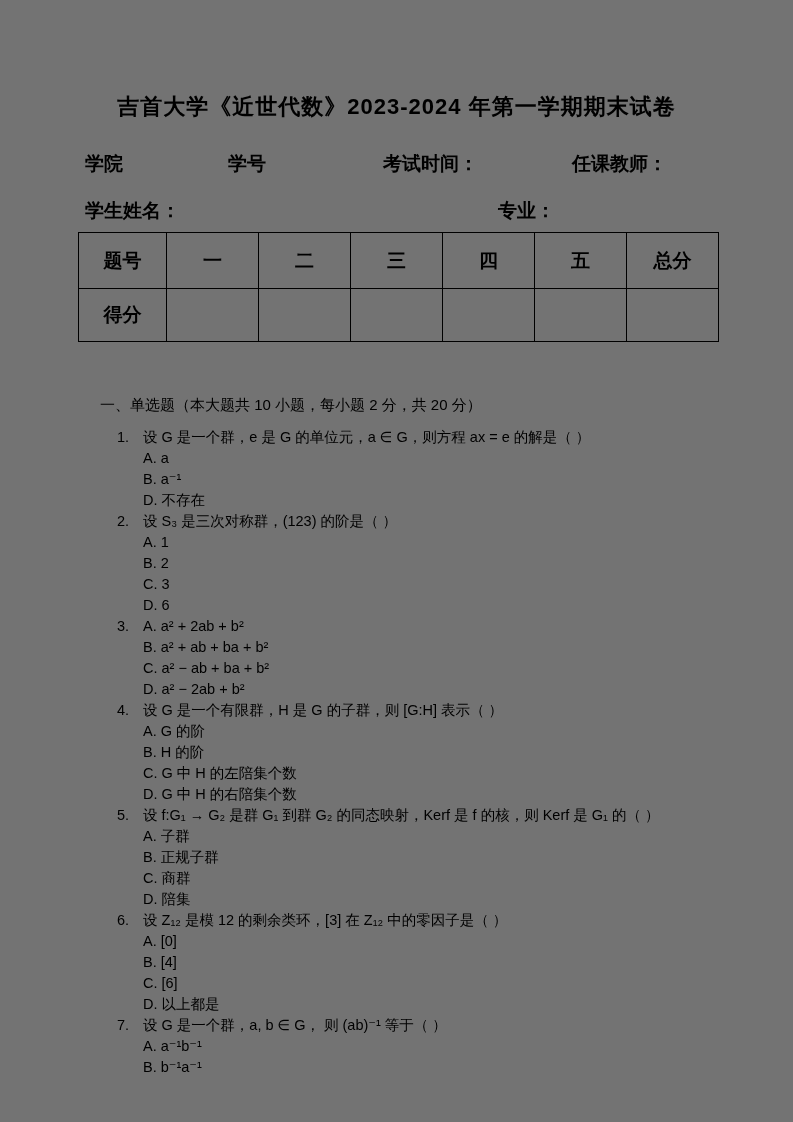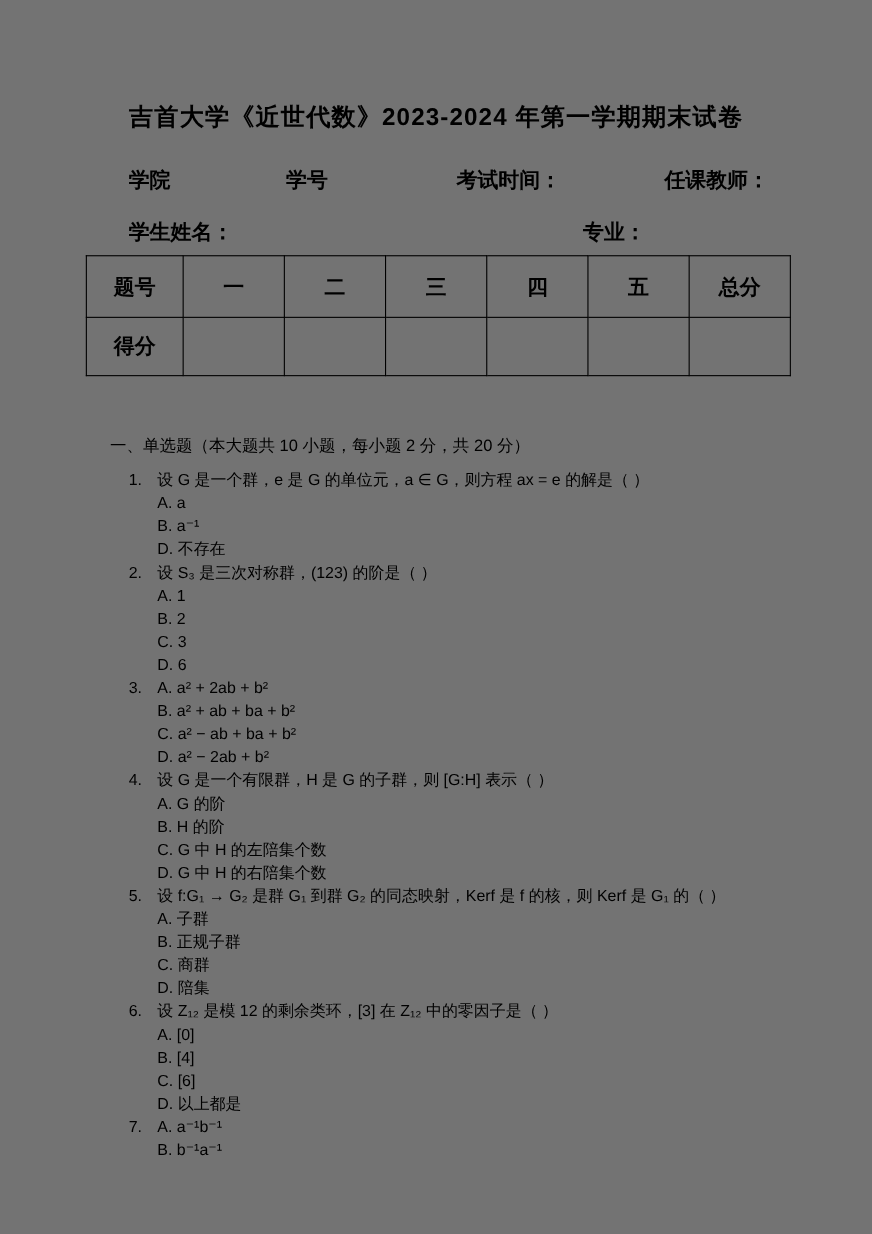--- a/index.html
+++ b/index.html
@@ -32,21 +32,21 @@
   .hrow {
     position: absolute;
     left: 0;
     width: 100%;
     height: 24px;
     font-size: 19px;
     font-weight: bold;
   }
   .hrow1 { top: 151px; }
   .hrow2 { top: 198px; }
-  .hfield { position: absolute; white-space: nowrap; margin-left: 32px; }
+  .hfield { position: absolute; white-space: nowrap; }
   .f-college { left: 85px; }
   .f-sid     { left: 228px; }
   .f-time    { left: 383px; }
   .f-teacher { left: 572px; }
   .f-name    { left: 85px; }
   .f-major   { left: 498px; }
 
   .score-table {
     position: absolute;
     top: 232px;
@@ -202,20 +202,21 @@
         <div class="opt">A. [0]</div>
         <div class="opt">B. [4]</div>
         <div class="opt">C. [6]</div>
         <div class="opt">D. 以上都是</div>
       </div>
     </div>
 
     <div class="question">
       <span class="qnum">7.</span>
       <div class="qbody">
+        <div class="stem">设 G 是一个群，a, b ∈ G， 则 (ab)⁻¹ 等于（ ）</div>
         <div class="opt">A. a⁻¹b⁻¹</div>
         <div class="opt">B. b⁻¹a⁻¹</div>
       </div>
     </div>
 
   </div>
 
 </div>
 
 </body></html>

